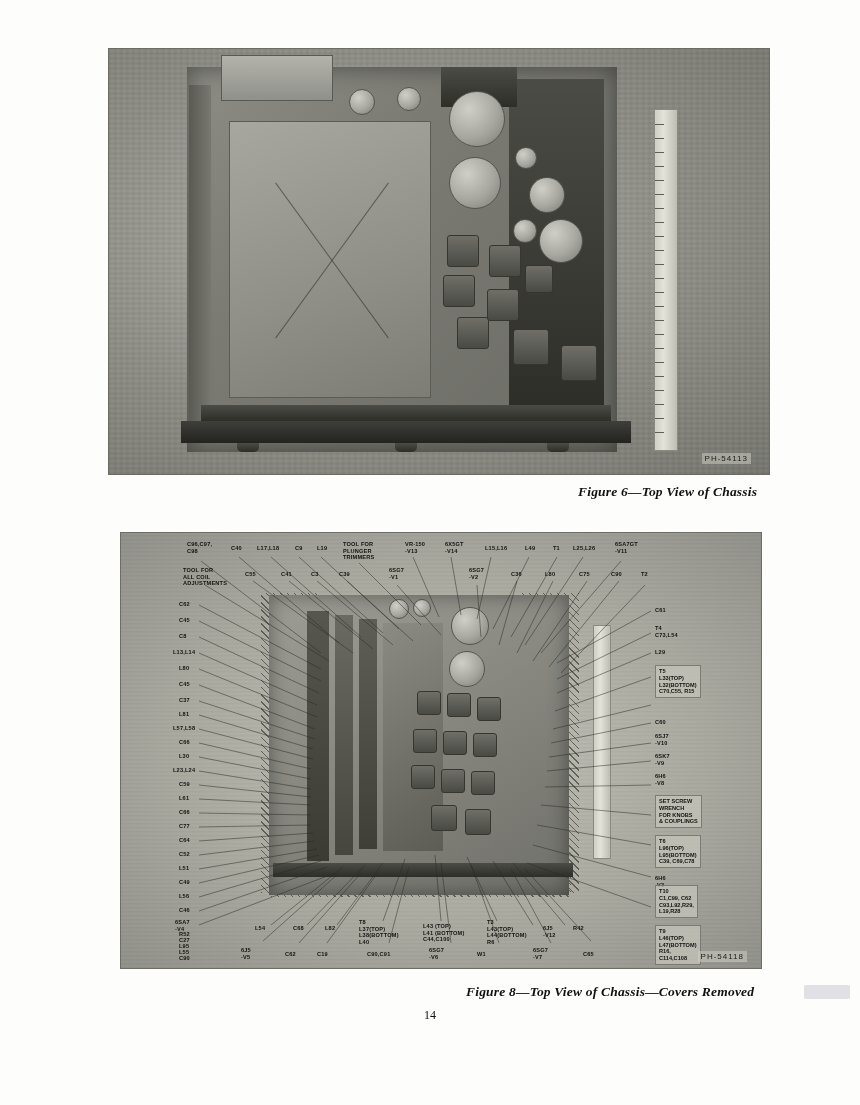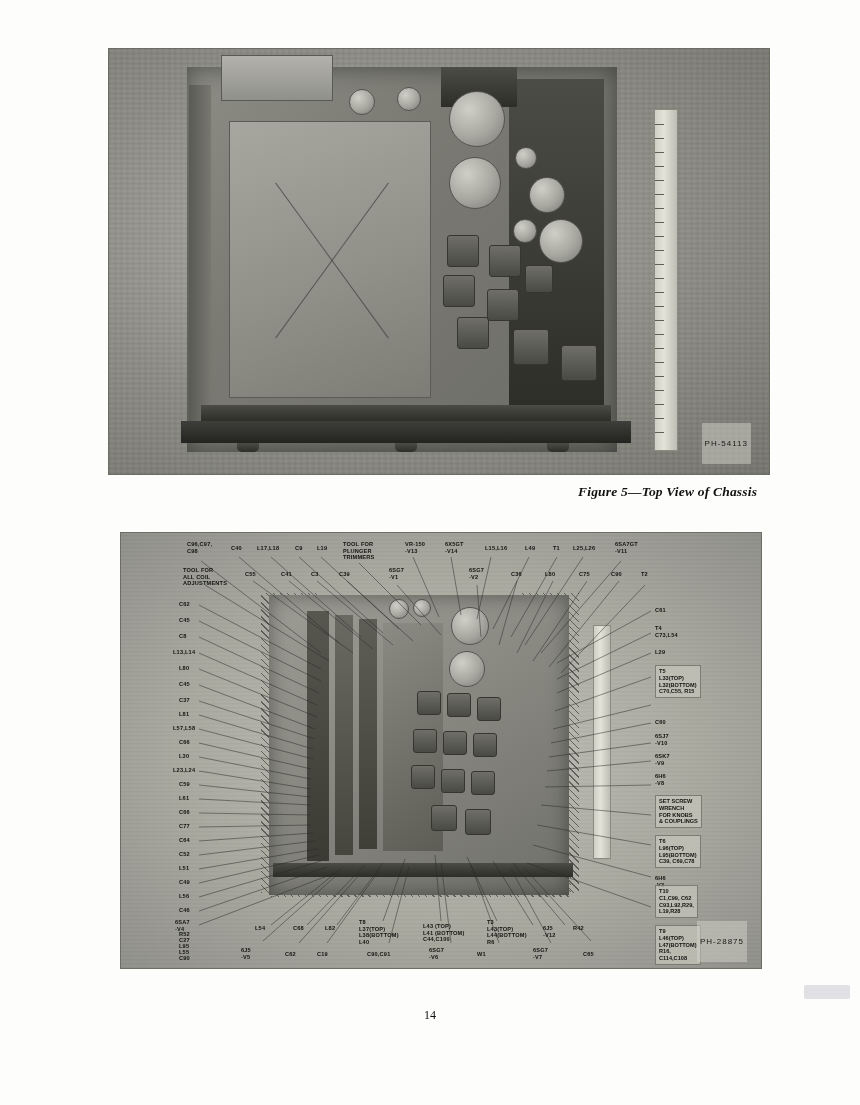--- a/index.html
+++ b/index.html
@@ -113,21 +113,21 @@
     background: #5f5f58;
   }
   .photo-code {
     position: absolute;
     right: 18px; bottom: 10px;
     font-family: "Liberation Sans", sans-serif;
     font-size: 8px;
     letter-spacing: 1px;
     color: #1b1b18;
     background: rgba(210,210,200,0.5);
-    padding: 16px 3px;
+    padding: 1px 3px;
     text-align: right;
   }
 
   .fig-caption {
     position: absolute;
     font-family: "Liberation Serif", serif;
     font-style: italic;
     font-weight: bold;
     font-size: 13.5px;
     color: #111;
@@ -273,21 +273,21 @@
       <div class="tick" style="top:266px"></div>
         <div class="tick" style="top:280px"></div>
       <div class="tick" style="top:294px"></div>
         <div class="tick" style="top:308px"></div>
       <div class="tick" style="top:322px"></div>
     </div>
 
     <div class="photo-code">PH-54113</div>
   </div>
 
-  <div class="fig-caption" id="cap7">Figure 5—Top View of Chassis</div>
+  <div class="fig-caption" id="cap7">Figure 6—Top View of Chassis</div>
 
   <div class="fig8-wrap">
     <div class="fig8-grain"></div>
 
     <div class="hatch" style="left:140px;top:60px;width:60px;height:300px;"></div>
     <div class="hatch" style="left:396px;top:60px;width:62px;height:300px;"></div>
     <div class="hatch" style="left:150px;top:330px;width:300px;height:34px;"></div>
 
     <div class="chassis8"></div>
 
@@ -521,20 +521,21 @@
     <div class="leaderlabel" style="left:164px;top:418px;">C62</div>
     <div class="leaderlabel" style="left:196px;top:418px;">C19</div>
     <div class="leaderlabel" style="left:246px;top:418px;">C90,C91</div>
     <div class="leaderlabel" style="left:308px;top:414px;">6SG7
 -V6</div>
     <div class="leaderlabel" style="left:356px;top:418px;">W1</div>
     <div class="leaderlabel" style="left:412px;top:414px;">6SG7
 -V7</div>
     <div class="leaderlabel" style="left:462px;top:418px;">C65</div>
 
-    <div class="photo-code" style="right:14px;bottom:6px;">PH-28875</div>
+    <div class="photo-code" style="right:14px;bottom:6px;">PH-54118</div>
   </div>
 
+  <div class="fig-caption" id="cap8">Figure 8—Top View of Chassis—Covers Removed</div>
 
   <div class="smudge"></div>
   <div class="page-number">14</div>
 
 </div>
 
 </body></html>

